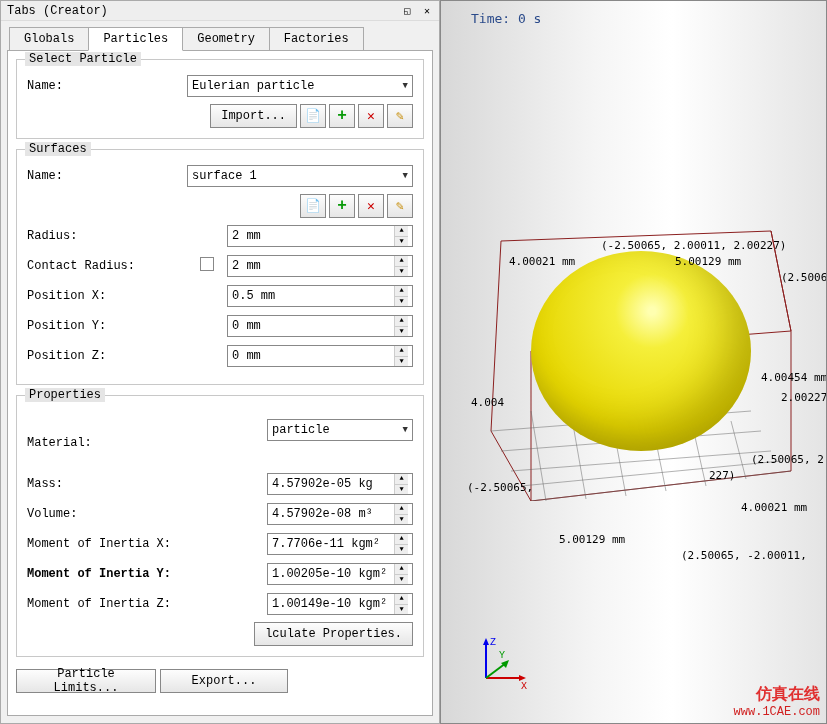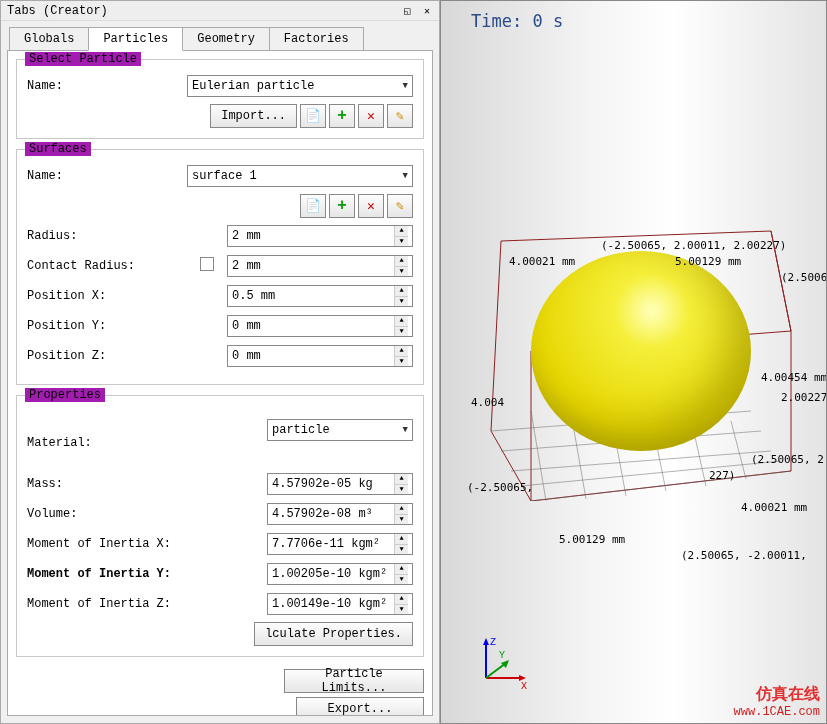--- a/index.html
+++ b/index.html
@@ -81,21 +81,21 @@
   .group-box {
     border: 1px solid #c8c8c8;
     margin-bottom: 10px;
     padding: 8px 10px 10px 10px;
     position: relative;
   }
   .group-title {
     position: absolute;
     top: -8px;
     left: 8px;
-    background: #a21caf;
+    background: #e5e5e5;
     padding: 0 4px;
     font-size: 12px;
   }
   .row {
     display: flex;
     align-items: center;
     margin: 6px 0;
     min-height: 24px;
   }
   .label {
@@ -179,42 +179,42 @@
   .checkbox {
     width: 14px;
     height: 14px;
     border: 1px solid #888;
     background: #fff;
     display: inline-block;
     cursor: pointer;
   }
   .bottom-buttons {
     display: flex;
-    flex-direction: column;
-    align-items: flex-end;
+    flex-direction: row;
+    align-items: flex-start;
     gap: 4px;
     padding: 2px 0;
     margin-top: 4px;
   }
 
   
   .viewport {
     flex: 1;
     position: relative;
     background: linear-gradient(to right, #d8d8d8, #f5f5f5 40%, #ffffff 60%, #e4e4e4);
     border: 1px solid #888;
     overflow: hidden;
   }
   .vp-time {
     position: absolute;
     top: 10px;
     left: 30px;
     color: #2a4a8a;
     font-family: monospace;
-    font-size: 17px;
+    font-size: 13px;
   }
   .scene {
     position: absolute;
     top: 170px;
     left: 20px;
     width: 350px;
     height: 360px;
   }
   .grid-bg {
     position: absolute;

